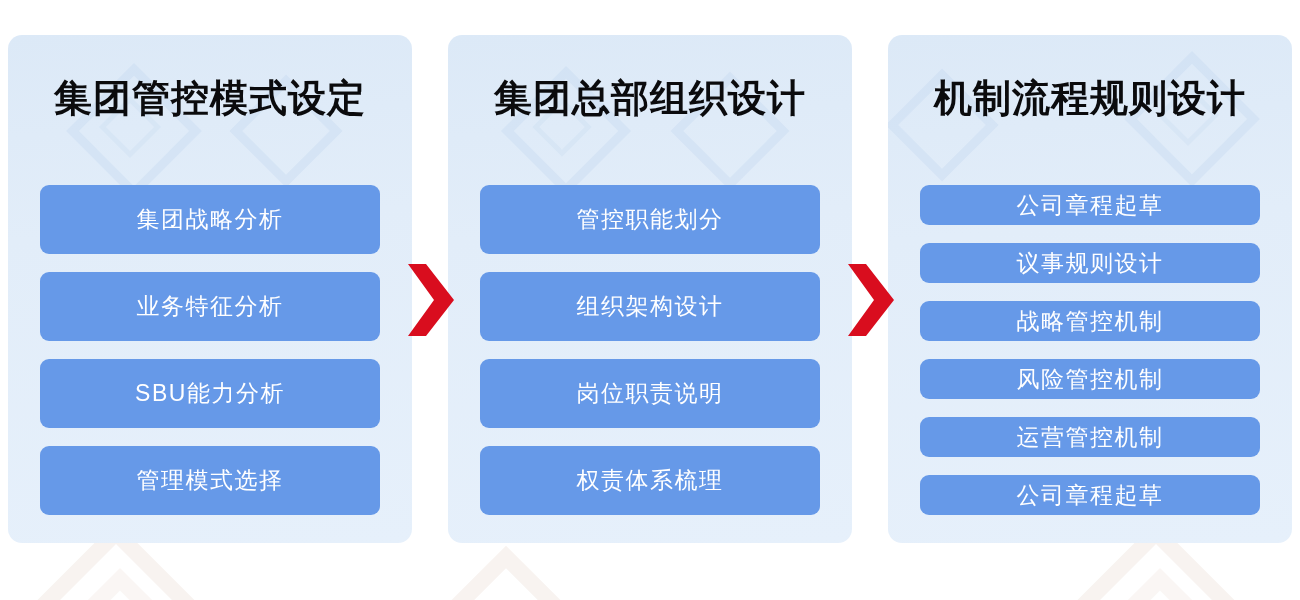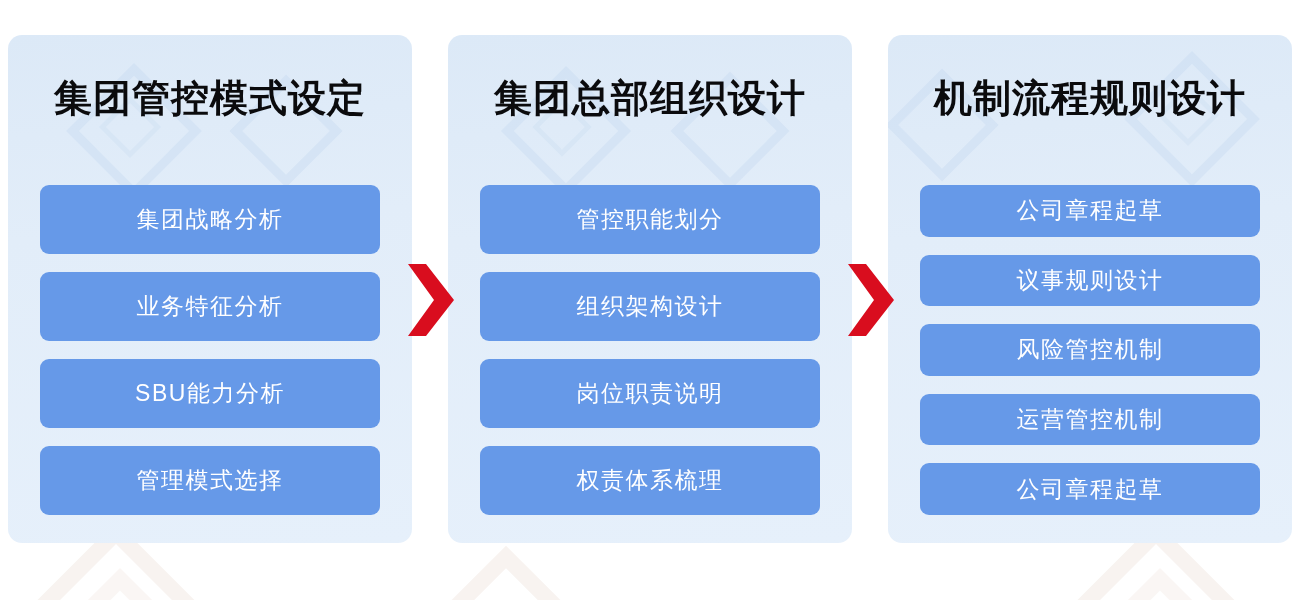--- a/index.html
+++ b/index.html
@@ -165,19 +165,20 @@
   <div class="panel" style="left:888px; width:404px;">
     <div class="panel-wm" style="left:10px; top:28px; width:380px; height:140px;">
       <div class="d" style="left:4px;   top:22px; width:62px; height:62px;"></div>
       <div class="d" style="left:246px; top:8px;  width:78px; height:78px;"></div>
       <div class="d d2" style="left:268px;top:30px; width:34px; height:34px;"></div>
     </div>
     <div class="panel-title">机制流程规则设计</div>
     <div class="item-list">
       <div class="item-card">公司章程起草</div>
       <div class="item-card">议事规则设计</div>
+      <div class="item-card">战略管控机制</div>
       <div class="item-card">风险管控机制</div>
       <div class="item-card">运营管控机制</div>
       <div class="item-card">公司章程起草</div>
     </div>
   </div>
 
 </div>
 
 </body></html>

